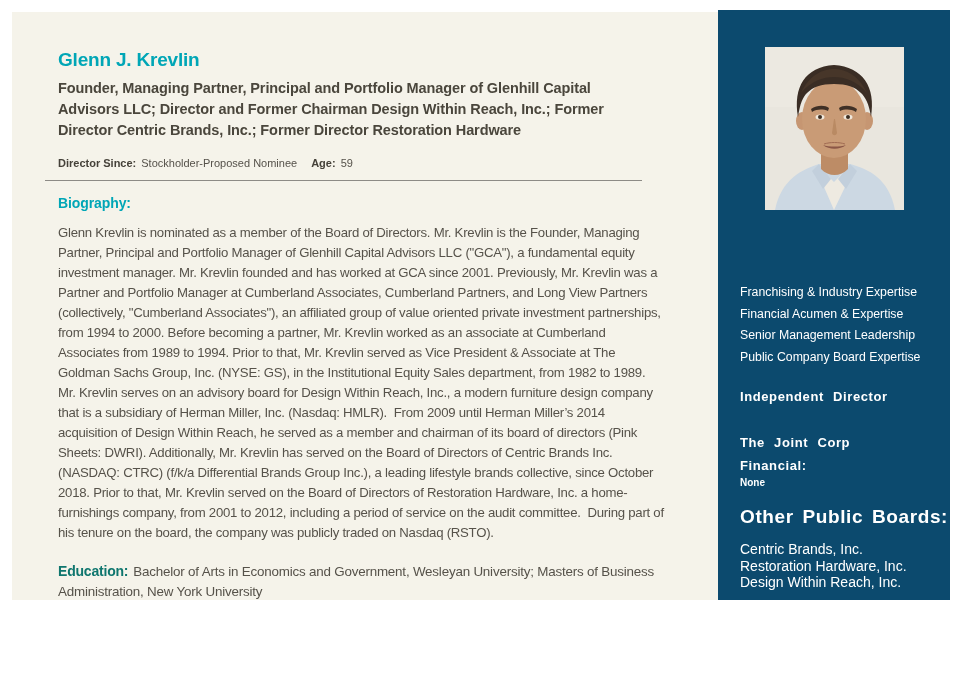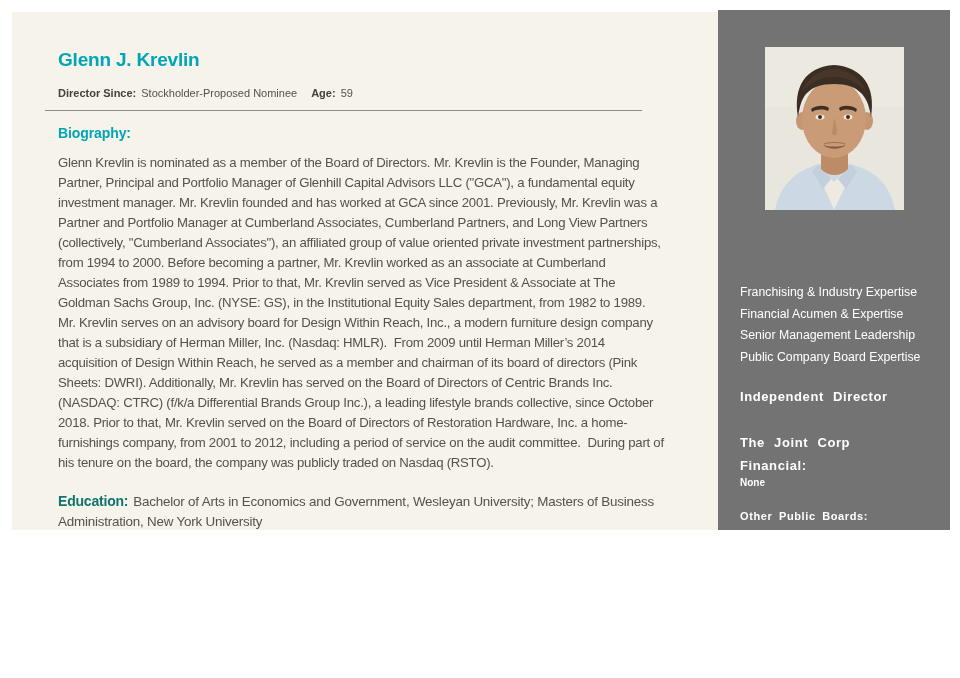--- a/index.html
+++ b/index.html
@@ -1,17 +1,17 @@
 <!DOCTYPE html>
 <html><head>
 <meta charset="utf-8">
 <style>
   html,body{margin:0;padding:0;background:#ffffff;}
   .page{
-    position:relative;width:960px;height:530px;background:#ffffff;overflow:hidden;
+    position:relative;width:960px;height:600px;background:#ffffff;overflow:hidden;
     font-family:"Liberation Sans","DejaVu Sans",sans-serif;
   }
   
   .content{
     position:absolute;left:12px;top:12px;width:706px;height:651px;
     background:#f5f3ea;box-sizing:border-box;
     padding:37px 56px 0 46px;
   }
   .name{
     margin:0;font-size:19px;font-weight:bold;color:#00a6b6;letter-spacing:-0.2px;
@@ -37,21 +37,21 @@
     white-space:pre-wrap;
   }
   .edu{
     margin:18px 0 0 0;width:600px;
     font-size:13.4px;line-height:20px;color:#56524a;letter-spacing:-0.2px;
   }
   .edu .label{font-weight:bold;color:#0f766e;margin-right:5px;font-size:14px;}
   
   .sidebar{
     position:absolute;left:718px;top:10px;width:232px;height:653px;
-    background:#737373;color:#ffffff;box-sizing:border-box;
+    background:#0c4a6e;color:#ffffff;box-sizing:border-box;
   }
   .photo{
     margin:37px 0 0 47px;width:139px;height:163px;display:block;
   }
   .photo svg{display:block;width:139px;height:163px;}
   .expertise{
     list-style:none;margin:72px 0 0 0;padding:0 0 0 22px;
     font-size:12.3px;line-height:21.5px;font-weight:normal;
   }
   .ind{
@@ -62,36 +62,37 @@
     margin:30px 0 0 22px;font-size:13px;font-weight:bold;line-height:17px;
     letter-spacing:0.6px;word-spacing:5px;
   }
   .comm-label{
     margin:6px 0 0 22px;font-size:13px;font-weight:bold;line-height:17px;letter-spacing:0.6px;
   }
   .comm-val{
     margin:2px 0 0 22px;font-size:10px;font-weight:bold;line-height:13px;
   }
   .boards-label{
-    margin:19px 0 16px 22px;font-size:11px;font-weight:bold;line-height:17px;
+    margin:19px 0 16px 22px;font-size:19px;font-weight:bold;line-height:17px;
     letter-spacing:0.6px;word-spacing:3px;
   }
   .boards{
     list-style:none;margin:4px 0 0 0;padding:0 0 0 22px;
     font-size:14px;line-height:16.5px;
   }
 </style>
 </head>
 <body>
 
 <div class="page">
 
   <section class="content">
     <h1 class="name">Glenn J. Krevlin</h1>
 
+    <p class="title">Founder, Managing Partner, Principal and Portfolio Manager of Glenhill Capital Advisors LLC; Director and Former Chairman Design Within Reach, Inc.; Former Director Centric Brands, Inc.; Former Director Restoration Hardware</p>
 
     <p class="meta">
       <span class="b">Director Since:</span><span class="val">Stockholder-Proposed Nominee</span><span class="b age">Age:</span><span class="val">59</span>
     </p>
 
     <div class="rule"></div>
 
     <h2 class="section-label">Biography:</h2>
 
     <p class="bio">Glenn Krevlin is nominated as a member of the Board of Directors. Mr. Krevlin is the Founder, Managing Partner, Principal and Portfolio Manager of Glenhill Capital Advisors LLC ("GCA"), a fundamental equity investment manager. Mr. Krevlin founded and has worked at GCA since 2001. Previously, Mr. Krevlin was a Partner and Portfolio Manager at Cumberland Associates, Cumberland Partners, and Long View Partners (collectively, "Cumberland Associates"), an affiliated group of value oriented private investment partnerships, from 1994 to 2000. Before becoming a partner, Mr. Krevlin worked as an associate at Cumberland Associates from 1989 to 1994. Prior to that, Mr. Krevlin served as Vice President &amp; Associate at The Goldman Sachs Group, Inc. (NYSE: GS), in the Institutional Equity Sales department, from 1982 to 1989. Mr. Krevlin serves on an advisory board for Design Within Reach, Inc., a modern furniture design company that is a subsidiary of Herman Miller, Inc. (Nasdaq: HMLR).  From 2009 until Herman Miller’s 2014 acquisition of Design Within Reach, he served as a member and chairman of its board of directors (Pink Sheets: DWRI). Additionally, Mr. Krevlin has served on the Board of Directors of Centric Brands Inc. (NASDAQ: CTRC) (f/k/a Differential Brands Group Inc.), a leading lifestyle brands collective, since October 2018. Prior to that, Mr. Krevlin served on the Board of Directors of Restoration Hardware, Inc. a home-furnishings company, from 2001 to 2012, including a period of service on the audit committee.  During part of his tenure on the board, the company was publicly traded on Nasdaq (RSTO).</p>
@@ -149,18 +150,18 @@
 
     <div class="ind">Independent Director</div>
 
     <div class="company">The Joint Corp</div>
     <div class="comm-label">Financial:</div>
     <div class="comm-val">None</div>
 
     <div class="boards-label">Other Public Boards:</div>
     <ul class="boards">
       <li>Centric Brands, Inc.</li>
+      <li>Restoration Hardware, Inc.</li>
       <li>Design Within Reach, Inc.</li>
-      <li>Restoration Hardware, Inc.</li>
     </ul>
   </aside>
 
 </div>
 
 </body></html>

